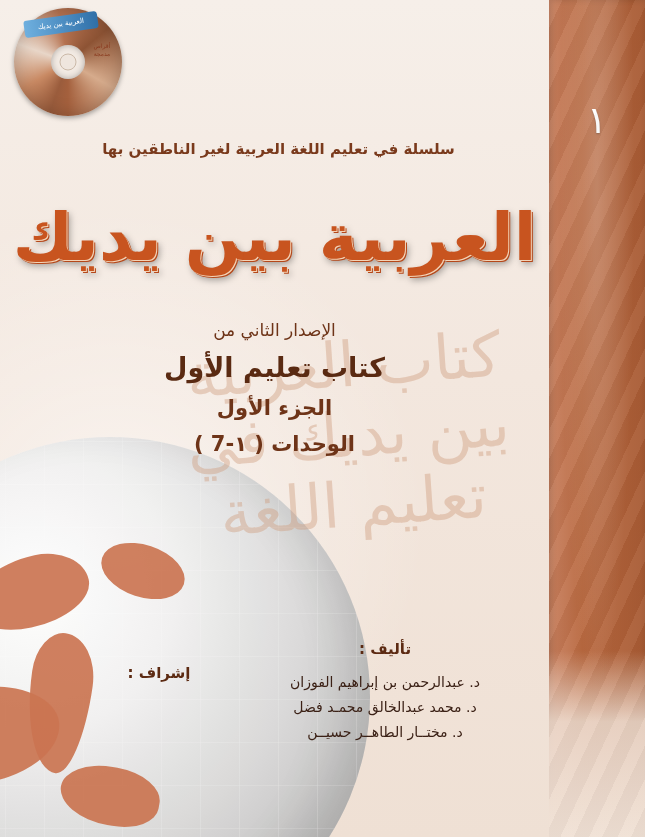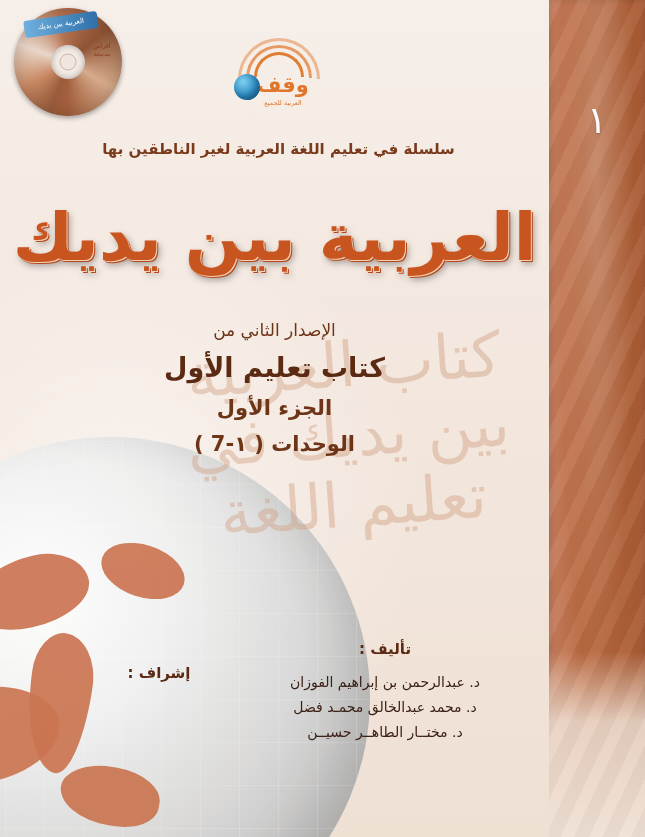--- a/index.html
+++ b/index.html
@@ -181,28 +181,20 @@
   <div class="spine">
     <div class="spine-bottom"></div>
     <div class="spine-number">١</div>
   </div>
 
   <div class="cd">
     <div class="cd-label">العربية بين يديك</div>
     <div class="cd-side">أقراص مدمجة</div>
   </div>
 
-  <div class="logo">
-    <div class="arc a3"></div>
-    <div class="arc a2"></div>
-    <div class="arc"></div>
-    <div class="word">وقف</div>
-    <div class="sphere"></div>
-    <div class="name">العربية للجميع</div>
-  </div>
 
   <div class="series-line">سلسلة في تعليم اللغة العربية لغير الناطقين بها</div>
   <div class="main-title">العربية بين يديك</div>
   <div class="subtitle-1">الإصدار الثاني من</div>
   <div class="subtitle-2">كتاب تعليم الأول</div>
   <div class="subtitle-3">الجزء الأول</div>
   <div class="subtitle-4">الوحدات ( ١-7 )</div>
 
   <div class="authors">
     <div class="heading">تأليف :</div>

